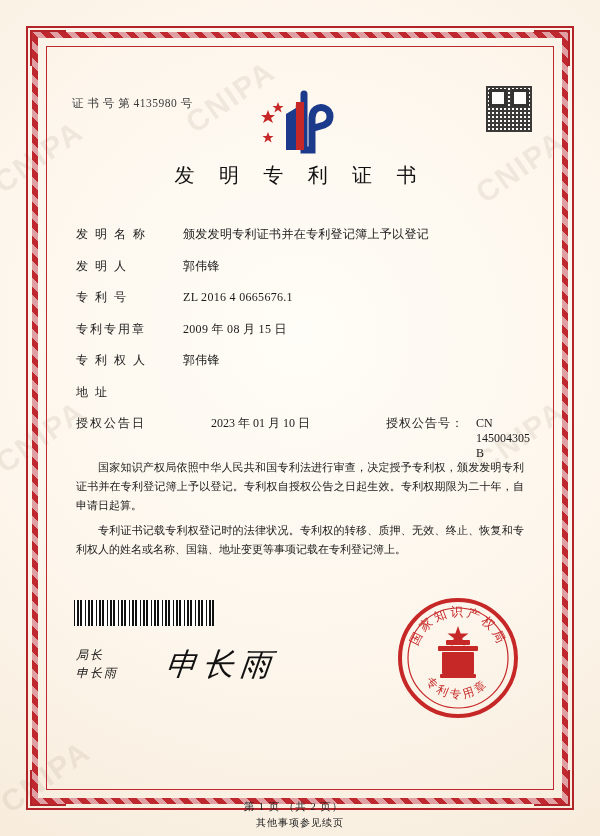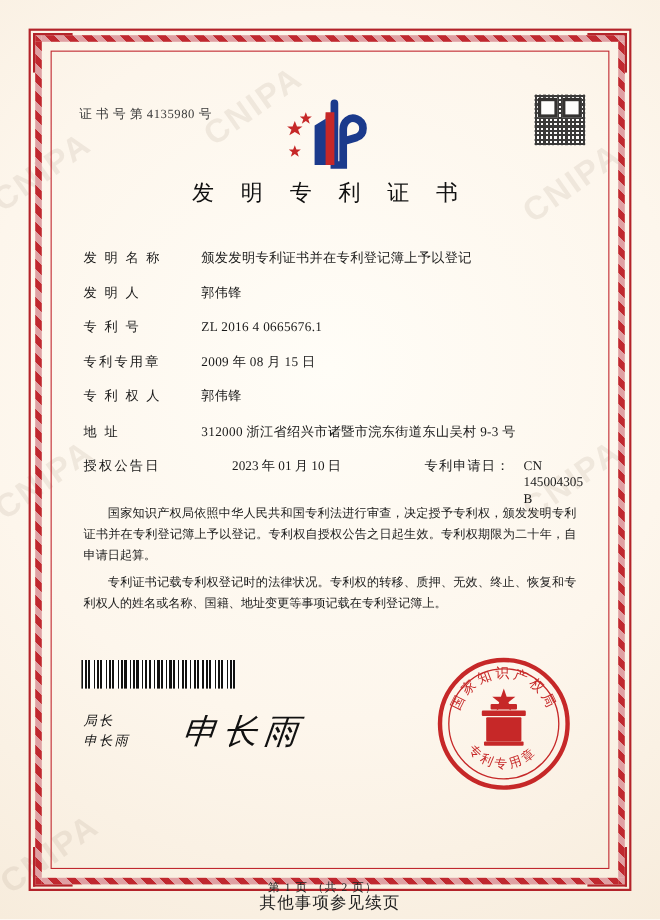--- a/index.html
+++ b/index.html
@@ -155,21 +155,21 @@
     position:absolute;right:22px;bottom:58px;
     width:124px;height:124px;
   }
 
   .pagefoot{
     position:absolute;left:0;right:13px;bottom:22px;
     text-align:center;font-size:10.5px;color:#222;letter-spacing:1px;
   }
   .bottom-note{
     position:absolute;left:0;right:0;bottom:6px;
-    text-align:center;font-size:15px;color:#222;letter-spacing:1px;
+    text-align:center;font-size:10px;color:#222;letter-spacing:1px;
   }
 </style>
 </head>
 <body>
 
 <div class="page">
 
   <div class="wm" style="left:-12px;top:140px;font-size:30px;">CNIPA</div>
   <div class="wm" style="left:180px;top:80px;font-size:30px;">CNIPA</div>
   <div class="wm" style="left:470px;top:150px;font-size:30px;">CNIPA</div>
@@ -222,27 +222,26 @@
       <div class="field">
         <div class="f-label">专利专用章</div>
         <div class="f-value">2009 年 08 月 15 日</div>
       </div>
       <div class="field">
         <div class="f-label">专 利 权 人</div>
         <div class="f-value">郭伟锋</div>
       </div>
       <div class="field">
         <div class="f-label">地        址</div>
-        <div class="f-value">312000 浙江省绍兴市诸暨市浣东街道东山吴村 9-3 号</div>
       </div>
       <div class="field" style="margin-top:6px;">
         <div class="f-label">授权公告日</div>
         <div class="f-inline">
           <div style="flex:0 0 175px;">2023 年 01 月 10 日</div>
-          <div class="f-right-label">专利申请日：</div>
+          <div class="f-right-label">授权公告号：</div>
           <div style="flex:1;">CN 145004305 B</div>
         </div>
       </div>
     </div>
 
     <div class="paras">
       <p>国家知识产权局依照中华人民共和国专利法进行审查，决定授予专利权，颁发发明专利证书并在专利登记簿上予以登记。专利权自授权公告之日起生效。专利权期限为二十年，自申请日起算。</p>
       <p>专利证书记载专利权登记时的法律状况。专利权的转移、质押、无效、终止、恢复和专利权人的姓名或名称、国籍、地址变更等事项记载在专利登记簿上。</p>
     </div>
 

